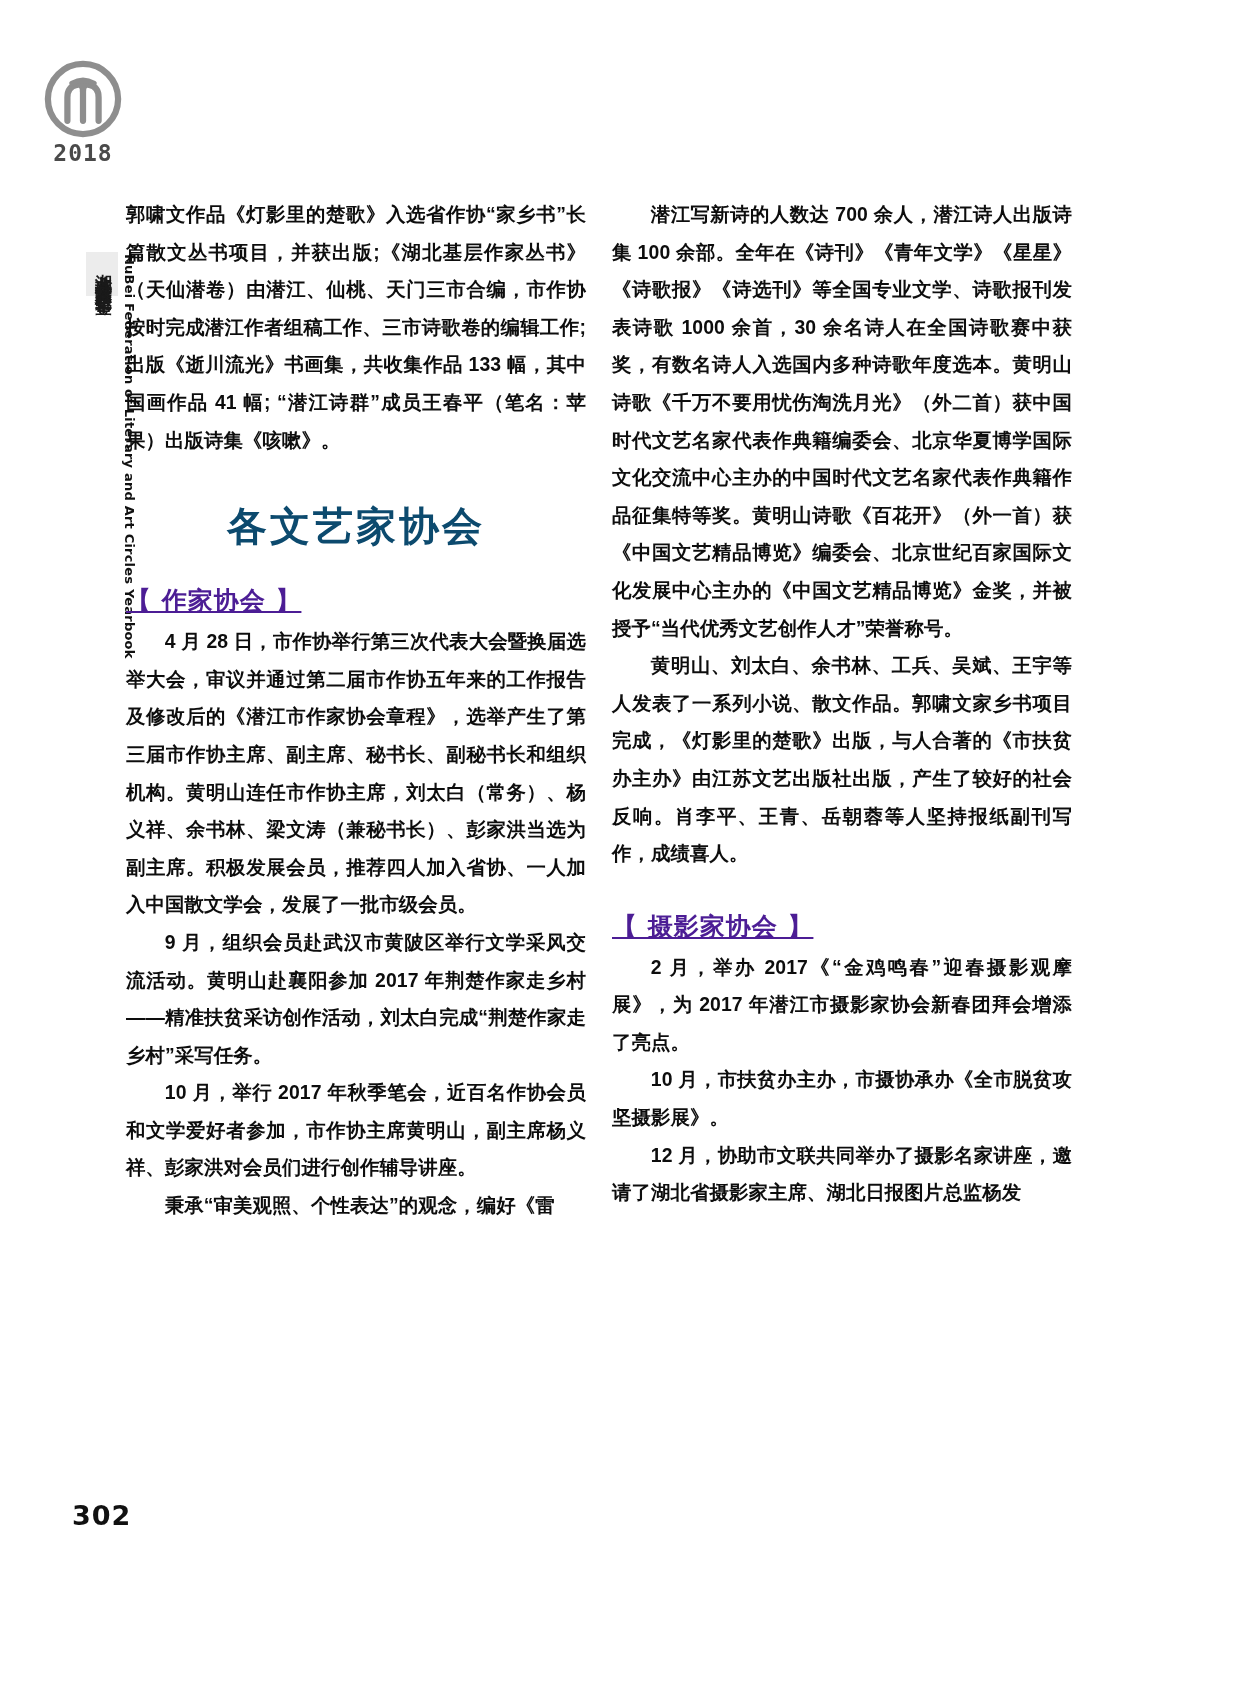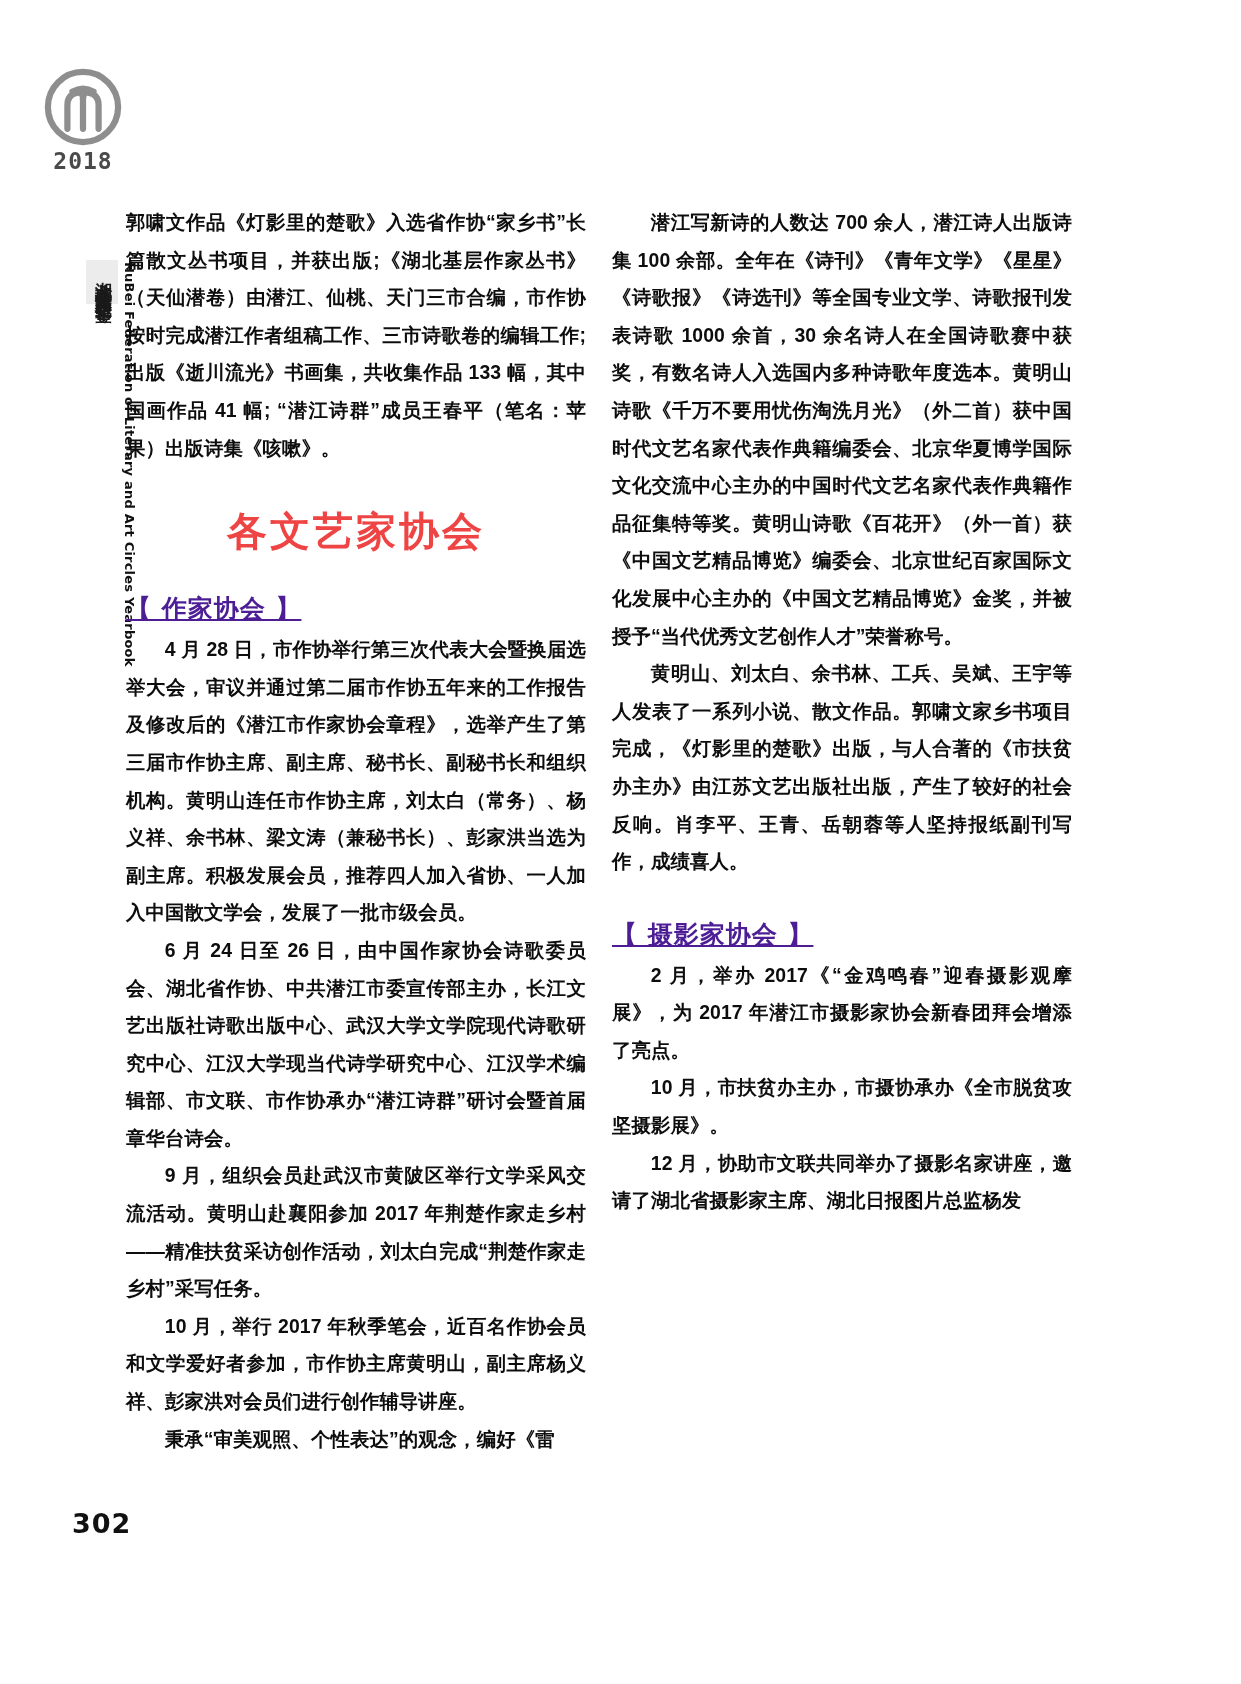--- a/index.html
+++ b/index.html
@@ -12,21 +12,21 @@
     height: 1684px;
     position: relative;
     font-family: "DejaVu Serif", "Liberation Serif", serif;
     color: #111111;
     overflow: hidden;
   }
 
   
   .page {
     position: absolute;
-    left: 0; top: 8px;
+    left: 0; top: 0;
     width: 1241px;
     height: 1284px;
     background: #ffffff;
   }
 
   
   .margin-col {
     position: absolute;
     left: 40px;
     top: 60px;
@@ -125,27 +125,27 @@
     line-height: 37.6px;
     text-align: justify;
     text-justify: inter-character;
     letter-spacing: 0.1px;
     color: #0d0d0d;
   }
   p.indent { text-indent: 2em; }
 
   h1.main-title {
     margin: 44px 0 30px 0;
-    font-family: Liberation Mono, monospace;
+    font-family: Liberation Serif, serif;
     font-weight: bold;
     font-size: 40px;
     line-height: 1.2;
     letter-spacing: 3px;
     text-align: center;
-    color: #ef4444;
+    color: #0c4a6e;
   }
 
   h2.section-title {
     margin: 26px 0 2px 0;
     font-family: "DejaVu Sans", "Liberation Sans", sans-serif;
     font-weight: bold;
     font-size: 25px;
     line-height: 40px;
     letter-spacing: 1px;
     color: #4c1d95;
@@ -182,21 +182,20 @@
 
     <div class="col col-left">
 
       <p class="body">郭啸文作品《灯影里的楚歌》入选省作协“家乡书”长篇散文丛书项目，并获出版;《湖北基层作家丛书》（天仙潜卷）由潜江、仙桃、天门三市合编，市作协按时完成潜江作者组稿工作、三市诗歌卷的编辑工作; 出版《逝川流光》书画集，共收集作品 133 幅，其中国画作品 41 幅; “潜江诗群”成员王春平（笔名：苹果）出版诗集《咳嗽》。</p>
 
       <h1 class="main-title">各文艺家协会</h1>
 
       <h2 class="section-title first">【 作家协会 】</h2>
 
       <p class="body indent">4 月 28 日，市作协举行第三次代表大会暨换届选举大会，审议并通过第二届市作协五年来的工作报告及修改后的《潜江市作家协会章程》，选举产生了第三届市作协主席、副主席、秘书长、副秘书长和组织机构。黄明山连任市作协主席，刘太白（常务）、杨义祥、余书林、梁文涛（兼秘书长）、彭家洪当选为副主席。积极发展会员，推荐四人加入省协、一人加入中国散文学会，发展了一批市级会员。</p>
-      <p class="body indent">6 月 24 日至 26 日，由中国作家协会诗歌委员会、湖北省作协、中共潜江市委宣传部主办，长江文艺出版社诗歌出版中心、武汉大学文学院现代诗歌研究中心、江汉大学现当代诗学研究中心、江汉学术编辑部、市文联、市作协承办“潜江诗群”研讨会暨首届章华台诗会。</p>
       <p class="body indent">9 月，组织会员赴武汉市黄陂区举行文学采风交流活动。黄明山赴襄阳参加 2017 年荆楚作家走乡村——精准扶贫采访创作活动，刘太白完成“荆楚作家走乡村”采写任务。</p>
       <p class="body indent">10 月，举行 2017 年秋季笔会，近百名作协会员和文学爱好者参加，市作协主席黄明山，副主席杨义祥、彭家洪对会员们进行创作辅导讲座。</p>
       <p class="body indent">秉承“审美观照、个性表达”的观念，编好《雷</p>
     </div>
 
     <div class="col col-right">
 
 
       <p class="body indent">潜江写新诗的人数达 700 余人，潜江诗人出版诗集 100 余部。全年在《诗刊》《青年文学》《星星》《诗歌报》《诗选刊》等全国专业文学、诗歌报刊发表诗歌 1000 余首，30 余名诗人在全国诗歌赛中获奖，有数名诗人入选国内多种诗歌年度选本。黄明山诗歌《千万不要用忧伤淘洗月光》（外二首）获中国时代文艺名家代表作典籍编委会、北京华夏博学国际文化交流中心主办的中国时代文艺名家代表作典籍作品征集特等奖。黄明山诗歌《百花开》（外一首）获《中国文艺精品博览》编委会、北京世纪百家国际文化发展中心主办的《中国文艺精品博览》金奖，并被授予“当代优秀文艺创作人才”荣誉称号。</p>
       <p class="body indent">黄明山、刘太白、余书林、工兵、吴斌、王宇等人发表了一系列小说、散文作品。郭啸文家乡书项目完成，《灯影里的楚歌》出版，与人合著的《市扶贫办主办》由江苏文艺出版社出版，产生了较好的社会反响。肖李平、王青、岳朝蓉等人坚持报纸副刊写作，成绩喜人。</p>

